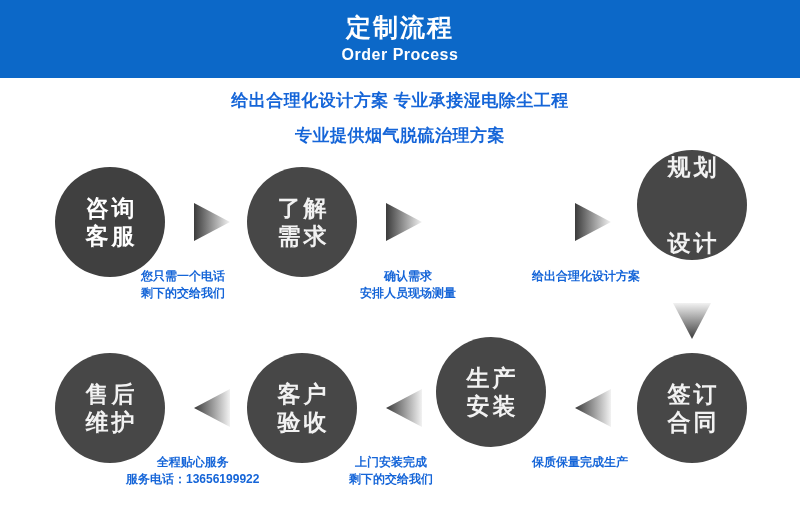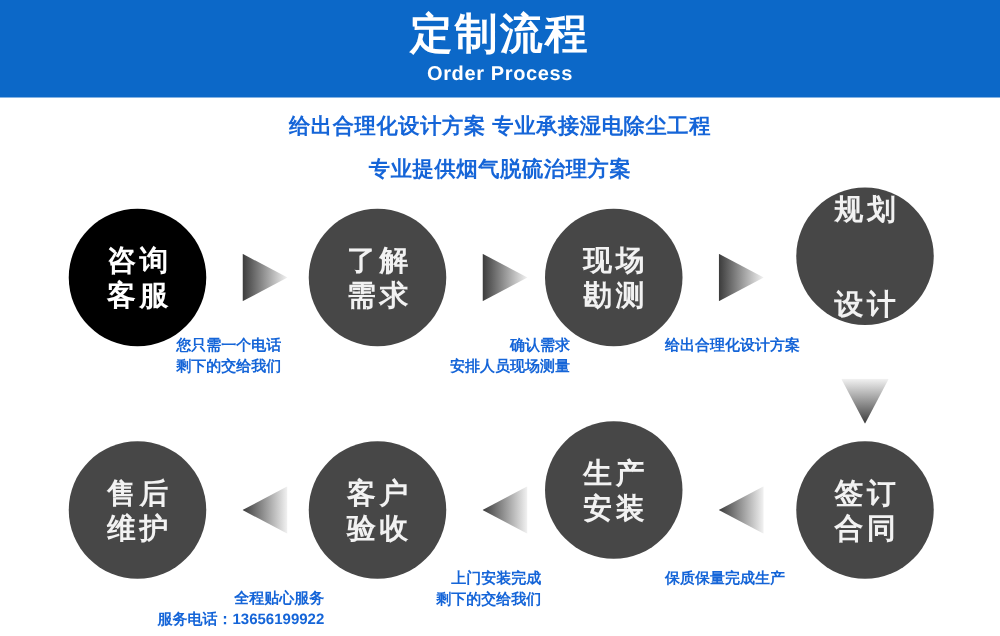--- a/index.html
+++ b/index.html
@@ -26,21 +26,21 @@
     width: 800px;
     height: 78px;
     background: #0c68c8;
     display: flex;
     flex-direction: column;
     align-items: center;
     justify-content: center;
   }
   .header-title {
     color: #ffffff;
-    font-size: 34px;
+    font-size: 25px;
     font-weight: bold;
     letter-spacing: 2px;
     line-height: 1.1;
   }
   .header-subtitle {
     color: #ffffff;
     font-size: 16px;
     font-weight: bold;
     letter-spacing: 0.5px;
     margin-top: 5px;
@@ -72,36 +72,36 @@
     display: flex;
     flex-direction: column;
     align-items: center;
     justify-content: center;
     font-size: 23px;
     font-weight: bold;
     letter-spacing: 3px;
     line-height: 1.22;
   }
   .node.dark {
-    background: #000000;
+    background: #404040;
     color: #ffffff;
   }
   .node .line { display: block; text-indent: 3px; }
 
   
   .caption {
     position: absolute;
     color: #1565d8;
     font-size: 12px;
     font-weight: bold;
     line-height: 1.45;
     text-align: center;
     white-space: nowrap;
   }
-  .caption .cline { display: block; text-align: right; }
+  .caption .cline { display: block; }
 
   
   .arrow {
     position: absolute;
     line-height: 0;
   }
 </style>
 </head>
 <body>
 
@@ -118,24 +118,20 @@
   <div class="node dark" style="left:55px; top:167px;">
     <span class="line">咨询</span>
     <span class="line">客服</span>
   </div>
 
   <div class="node" style="left:247px; top:167px;">
     <span class="line">了解</span>
     <span class="line">需求</span>
   </div>
 
-  <div class="node" style="left:436px; top:167px;">
-    <span class="line">现场</span>
-    <span class="line">勘测</span>
-  </div>
 
   <div class="node" style="left:637px; top:150px;gap:48px;">
     <span class="line">规划</span>
     <span class="line">设计</span>
   </div>
 
   <div class="arrow" style="left:194px; top:203px;">
     <svg width="36" height="38" viewBox="0 0 36 38">
       <defs>
         <linearGradient id="gR1" x1="1" y1="0" x2="0" y2="0">
@@ -255,18 +251,18 @@
 
   <div class="caption" style="left:532px; top:454px;">
     <span class="cline">保质保量完成生产</span>
   </div>
 
   <div class="caption" style="left:349px; top:454px;">
     <span class="cline">上门安装完成</span>
     <span class="cline">剩下的交给我们</span>
   </div>
 
-  <div class="caption" style="left:126px; top:454px;margin-top:16px;">
+  <div class="caption" style="left:126px; top:454px;">
     <span class="cline">全程贴心服务</span>
     <span class="cline">服务电话：13656199922</span>
   </div>
 
 </div>
 
 </body></html>

